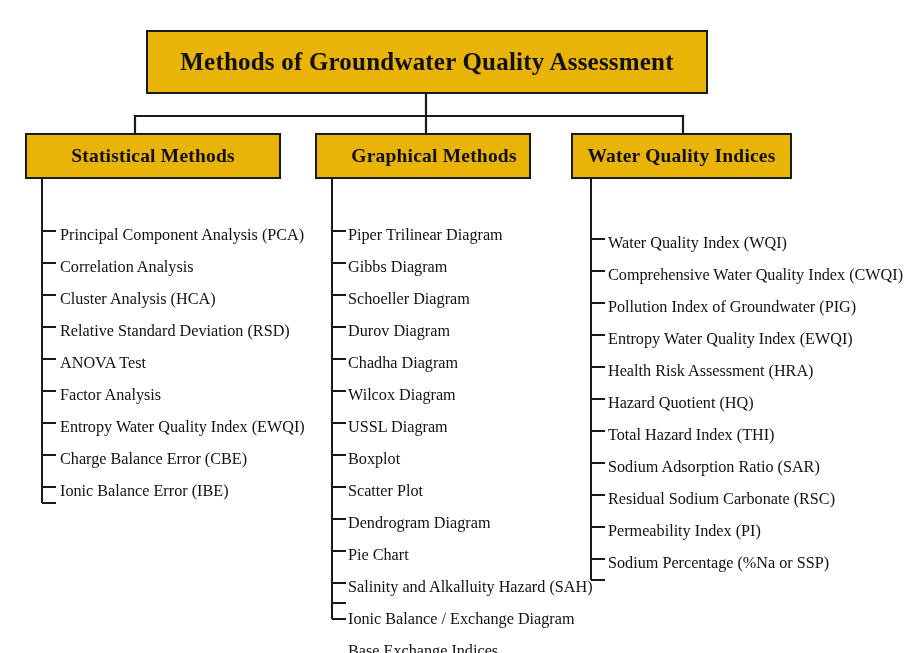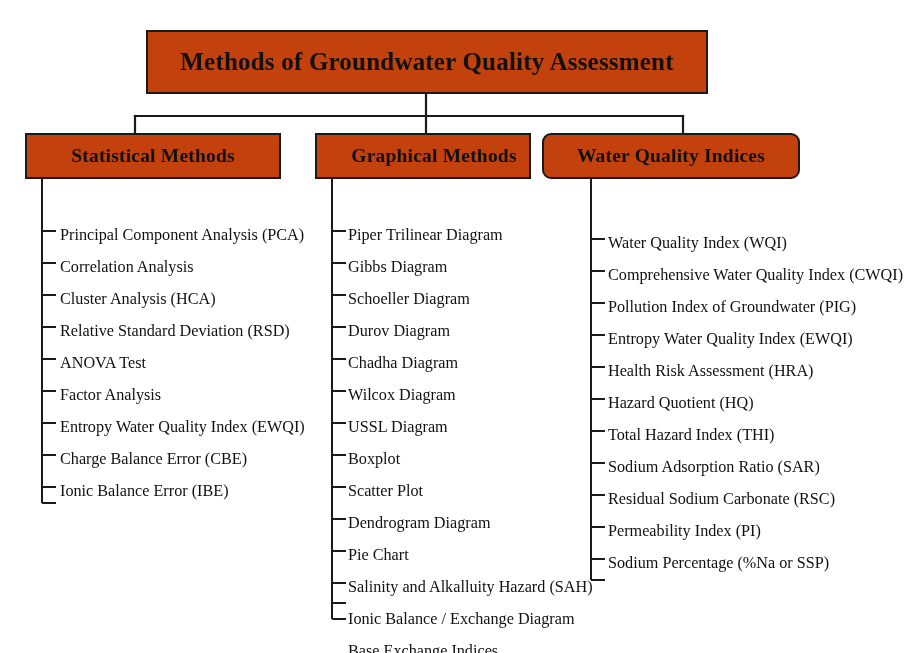--- a/index.html
+++ b/index.html
@@ -28,21 +28,21 @@
     top: 0;
     width: 919px;
     height: 653px;
     pointer-events: none;
   }
 
   
   .node-box {
     position: absolute;
     box-sizing: border-box;
-    background: #c2410c;
+    background: #eab308;
     border: 2px solid #1a1a1a;
     display: flex;
     align-items: center;
     justify-content: center;
     text-align: center;
     font-weight: bold;
     letter-spacing: 0.2px;
     white-space: nowrap;
   }
 
@@ -54,21 +54,21 @@
     font-size: 25px;
   }
 
   .branch-box {
     top: 133px;
     height: 46px;
     font-size: 19.5px;
   }
   #branch-box-0 { left: 25px;  width: 256px; }
   #branch-box-1 { left: 315px; width: 216px; padding-left: 22px; }
-  #branch-box-2 { left: 542px; width: 258px; border-radius: 9px; }
+  #branch-box-2 { left: 571px; width: 221px; }
 
   
   .leaf-list {
     position: absolute;
     list-style: none;
     margin: 0;
     padding: 0;
   }
   #leaf-list-0 { left: 60px;  top: 219px; text-decoration: underline; }
   #leaf-list-1 { left: 348px; top: 219px; }

